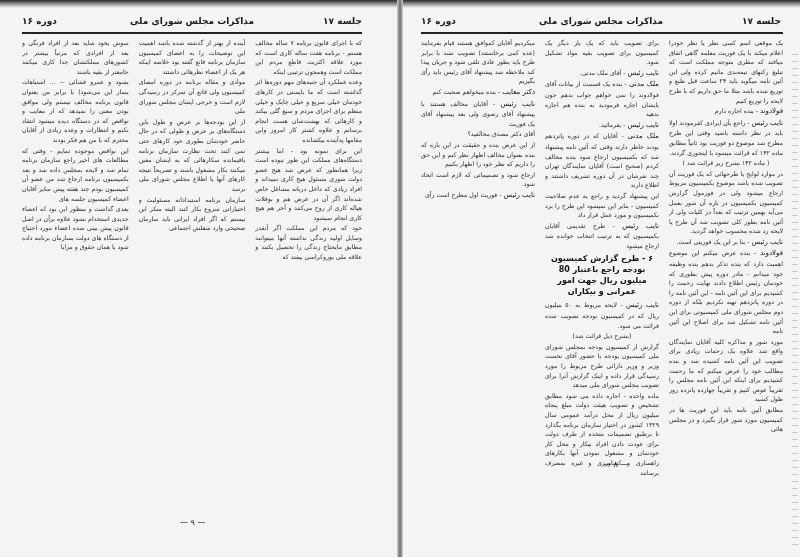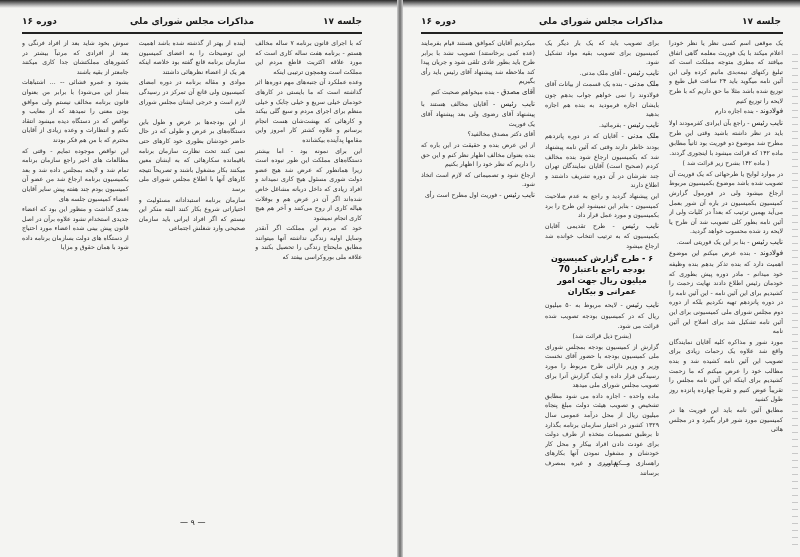--- a/index.html
+++ b/index.html
@@ -92,31 +92,31 @@
       </div>
 
       <div class="col">
         <p>برای تصویب باید که یک بار دیگر یک کمیسیون برای تصویب بقیه مواد تشکیل شود.</p>
         <p><span class="spk">نایب رئیس</span> <span>- آقای ملک مدنی.</span></p>
         <p><span class="spk">ملک مدنی</span> <span>- بنده یک قسمت از بیانات آقای فولادوند را نمی خواهم جواب بدهم چون بایشان اجازه فرمودید به بنده هم اجازه بدهید</span></p>
         <p><span class="spk">نایب رئیس</span> <span>- بفرمائید.</span></p>
         <p><span class="spk">ملک مدنی</span> <span>- آقایان که در دوره پانزدهم بودند خاطر دارند وقتی که آئین نامه پیشنهاد شد که بکمیسیون ارجاع شود بنده مخالف کردم (صحیح است) آقایان نمایندگان تهران چند نفرشان در آن دوره تشریف داشتند و اطلاع دارند</span></p>
         <p>این پیشنهاد گردید و راجع به عدم صلاحیت کمیسیون - بنابر این نمیشود این طرح را برد بکمیسیون و مورد عمل قرار داد</p>
         <p><span class="spk">نایب رئیس</span> <span>- طرح تقدیمی آقایان بکمیسیون که به ترتیب انتخاب خوانده شد ارجاع میشود</span></p>
-        <p class="head">۶ - طرح گزارش کمیسیون بودجه راجع باعتبار 70 میلیون ریال جهت امور عمرانی و بیکاران</p>
+        <p class="head">۶ - طرح گزارش کمیسیون بودجه راجع باعتبار 80 میلیون ریال جهت امور عمرانی و بیکاران</p>
         <p><span class="spk">نایب رئیس</span> <span>- لایحه مربوط به ۵۰ میلیون ریال که در کمیسیون بودجه تصویب شده قرائت می شود.</span></p>
         <p class="center">(بشرح ذیل قرائت شد)</p>
         <p>گزارش از کمیسیون بودجه بمجلس شورای ملی کمیسیون بودجه با حضور آقای نخست وزیر و وزیر دارائی طرح مربوط را مورد رسیدگی قرار داده و اینک گزارش آنرا برای تصویب مجلس شورای ملی میدهد</p>
         <p>ماده واحده - اجازه داده می شود مطابق تشخیص و تصویب هیئت دولت مبلغ پنجاه میلیون ریال از محل درآمد عمومی سال ۱۳۲۹ کشور در اختیار سازمان برنامه بگذارد تا برطبق تصمیمات متخذه از طرف دولت برای عودت دادن افراد بیکار و محل کار خودشان و مشغول نمودن آنها بکارهای راهسازی و کشاورزی و غیره بمصرف برسانند</p>
 
       </div>
 
       <div class="col">
         <p>میکردیم آقایان کموافق هستند قیام بفرمایند (عده کمی برخاستند) تصویب نشد با برابر طرح باید بطور عادی تلقی شود و جریان پیدا کند ملاحظه شد پیشنهاد آقای رئیس باید رأی بگیریم</p>
-        <p><span class="spk">آقای مصدق</span> <span>- بنده میخواهم صحبت کنم</span></p>
+        <p><span class="spk">دکتر معایب</span> <span>- بنده میخواهم صحبت کنم</span></p>
         <p><span class="spk">نایب رئیس</span> <span>- آقایان مخالف هستند با پیشنهاد آقای رضوی ولی بعد پیشنهاد آقای یک فوریت</span></p>
         <p>آقای دکتر مصدق مخالفید؟</p>
         <p>از این عرض بنده و حقیقت در این باره که بنده بعنوان مخالف اظهار نظر کنم و این حق را داریم که نظر خود را اظهار بکنیم</p>
         <p>ارجاع شود و تصمیماتی که لازم است اتخاذ شود.</p>
         <p><span class="spk">نایب رئیس</span> <span>- فوریت اول مطرح است رأی</span></p>
       </div>
     </div>
     <div class="footer">— ۸ —</div>
     <div class="edge-dots"></div>
   </div>

